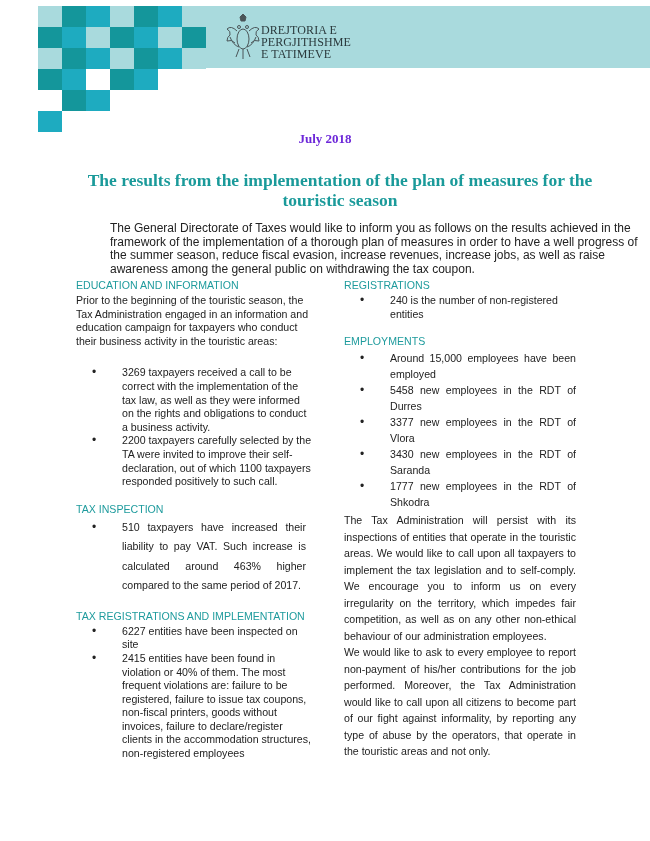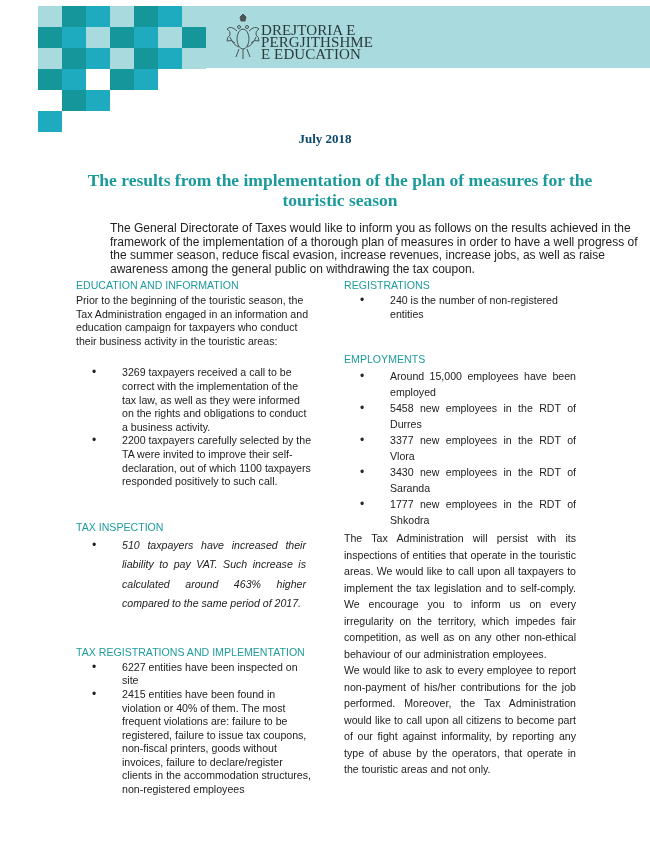--- a/index.html
+++ b/index.html
@@ -7,40 +7,40 @@
   body { position: relative; font-family: "Liberation Sans", sans-serif; color: #1a1a1a; }
 
   .band { position: absolute; left: 182px; top: 6px; width: 468px; height: 62px; background: #a9dadd; }
   .grid { position: absolute; left: 38px; top: 6px; }
   .cell { position: absolute; width: 24px; height: 21px; }
   .L { background: #a9dadd; }
   .D { background: #14969b; }
   .M { background: #1eabc0; }
 
   .logo { position: absolute; left: 226px; top: 13px; width: 34px; height: 50px; }
-  .logo-text { position: absolute; left: 261px; top: 24px; font-family: "Liberation Serif", serif; font-size: 15px; line-height: 12px; color: #2b3a3d; letter-spacing: 0.1px; }
+  .logo-text { position: absolute; left: 261px; top: 24px; font-family: "Liberation Serif", serif; font-size: 12px; line-height: 12px; color: #2b3a3d; letter-spacing: 0.1px; }
   .logo-text div { white-space: nowrap; }
 
-  .date { position: absolute; left: 0; width: 650px; top: 131px; text-align: center; font-family: "Liberation Serif", serif; font-weight: bold; font-size: 13px; color: #0c4a6e; }
+  .date { position: absolute; left: 0; width: 650px; top: 131px; text-align: center; font-family: "Liberation Serif", serif; font-weight: bold; font-size: 13px; color: #6d28d9; }
   .title { position: absolute; left: 60px; width: 560px; top: 170px; text-align: center; font-family: "Liberation Serif", serif; font-weight: bold; font-size: 17.5px; line-height: 20px; color: #1a9a9a; }
 
   .intro { position: absolute; left: 110px; width: 540px; top: 222px; font-size: 12px; line-height: 13.5px; color: #222; }
 
   .col { position: absolute; font-size: 10.6px; line-height: 13.6px; color: #222; }
   .col-left { left: 76px; top: 279px; width: 236px; }
   .col-right { left: 344px; top: 279px; width: 232px; }
 
   .h { color: #1e9b9d; font-weight: normal; font-size: 10.6px; line-height: 13px; margin-bottom: 2px; }
   .p { margin-bottom: 12px; }
   ul.b { list-style: none; }
   ul.b li { position: relative; padding-left: 46px; }
   ul.b li::before { content: "\2022"; position: absolute; left: 16px; top: 0; font-size: 12px; }
   .just { text-align: justify; }
-  .spacious { line-height: 19.5px; font-style: italic; }
-  .mt14 { margin-top: 32px; }
+  .spacious { line-height: 19.5px; }
+  .mt14 { margin-top: 14px; }
   .mt18 { margin-top: 2px; }
 </style>
 </head>
 <body>
 
 <div class="band"></div>
 <div class="grid">
 
   <div class="cell L" style="left:0;top:0"></div>
   <div class="cell D" style="left:24px;top:0"></div>
@@ -84,21 +84,21 @@
     <path d="M23 18 q6 -6 10 -2 q-4 2 -3 6 q3 2 3 6 q-5 -2 -8 2"></path>
     <path d="M4 24 q3 8 9 10 M30 24 q-3 8 -9 10"></path>
     <path d="M13 36 l-3 8 M21 36 l3 8 M17 36 v10"></path>
     <circle cx="13" cy="14" r="1.5"></circle>
       <circle cx="21" cy="14" r="1.5"></circle>
   </g>
 </svg>
 <div class="logo-text">
   <div>DREJTORIA  E</div>
   <div>PERGJITHSHME</div>
-  <div>E EDUCATION</div>
+  <div>E TATIMEVE</div>
 </div>
 
 <div class="date">July 2018</div>
 <div class="title">The results from the implementation of the plan of measures for the touristic season</div>
 <div class="intro">The General Directorate of Taxes would like to inform you as follows on the results achieved in the framework of the implementation of a thorough plan of measures in order to have a well progress of the summer season, reduce fiscal evasion, increase revenues, increase jobs, as well as raise awareness among the general public on withdrawing the tax coupon.</div>
 
 <div class="col col-left">
   <div class="h">EDUCATION AND INFORMATION</div>
   <div class="p" style="margin-bottom:18px">Prior to the beginning of the touristic season, the Tax Administration engaged in an information and education campaign for taxpayers who conduct their business activity in the touristic areas:</div>
   <ul class="b">

